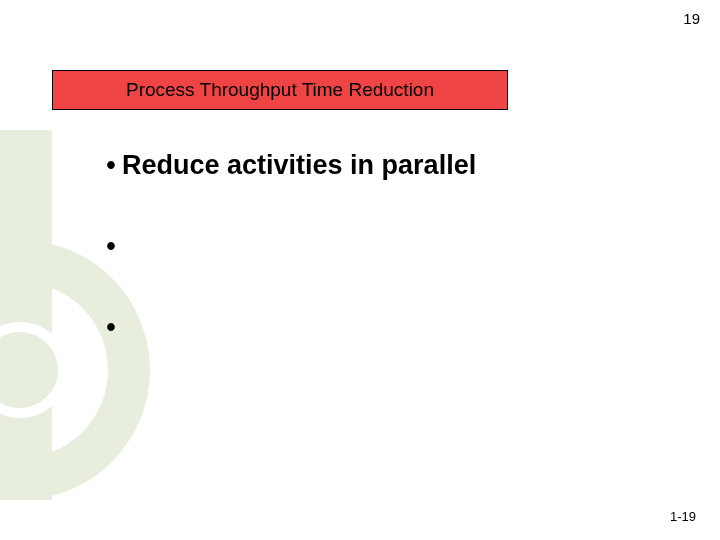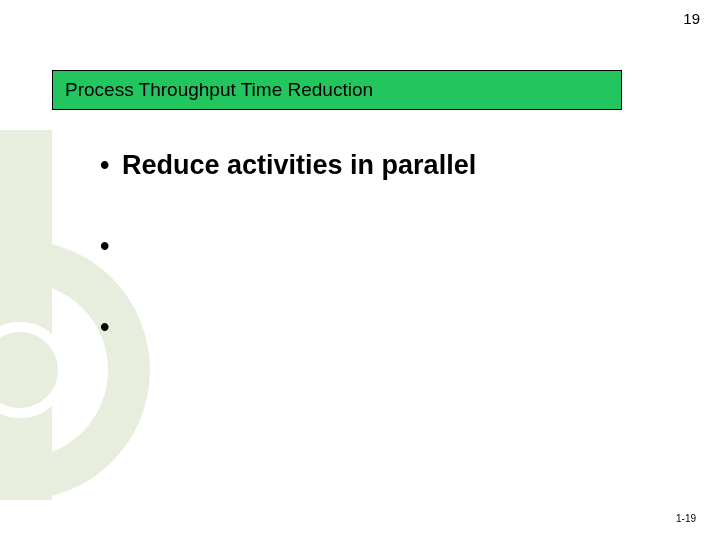--- a/index.html
+++ b/index.html
@@ -9,20 +9,21 @@
     height: 540px;
     font-family: Arial, Helvetica, sans-serif;
     background: #ffffff;
     overflow: hidden;
     position: relative;
   }
   .slide {
     position: relative;
     width: 720px;
     height: 540px;
+    text-align: center;
   }
   
   .bg-vert {
     position: absolute;
     left: 0;
     top: 130px;
     width: 52px;
     height: 370px;
     background: #e8eedd;
   }
@@ -61,26 +62,26 @@
     position: absolute;
     top: 10px;
     right: 20px;
     font-size: 15px;
     color: #000;
   }
   .title-box {
     position: absolute;
     left: 52px;
     top: 70px;
-    width: 570px;
+    width: 456px;
     border: 1px solid #000;
     padding: 8px 12px;
     font-size: 19px;
     color: #000;
-    background: #22c55e;
+    background: #ef4444;
     box-sizing: border-box;
   }
   .bullets {
     position: absolute;
     left: 100px;
     top: 150px;
     width: 560px;
   }
   .bullet {
     font-size: 27px;
@@ -92,21 +93,21 @@
   }
   .bullet .dot {
     display: inline-block;
     width: 22px;
     flex-shrink: 0;
   }
   .page-num-bottom {
     position: absolute;
     bottom: 16px;
     right: 24px;
-    font-size: 10px;
+    font-size: 13px;
     color: #000;
   }
 </style>
 </head>
 <body>
 
 <div class="slide">
 
   <div class="bg-vert"></div>
   <div class="bg-ring"></div>

